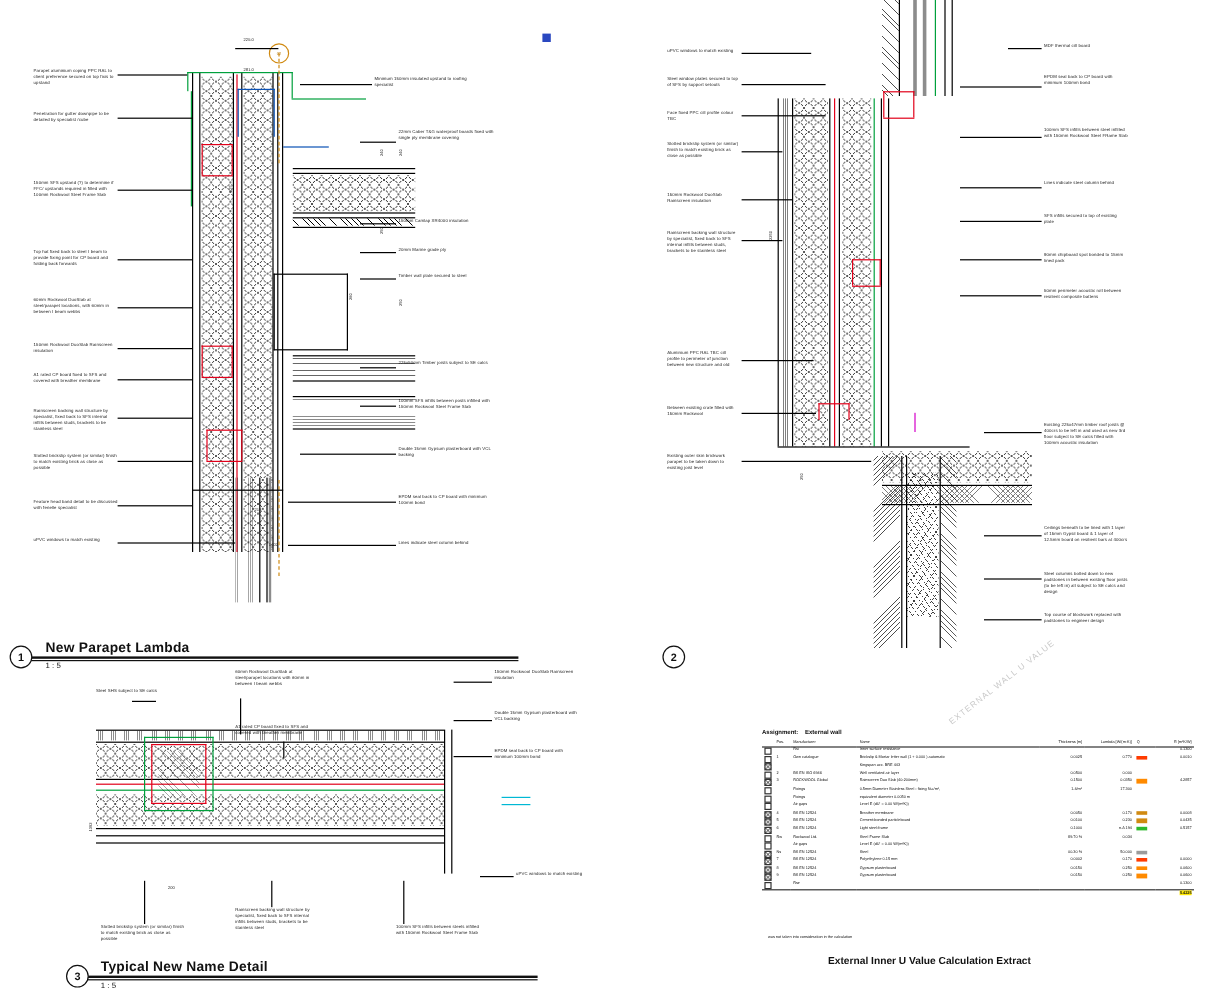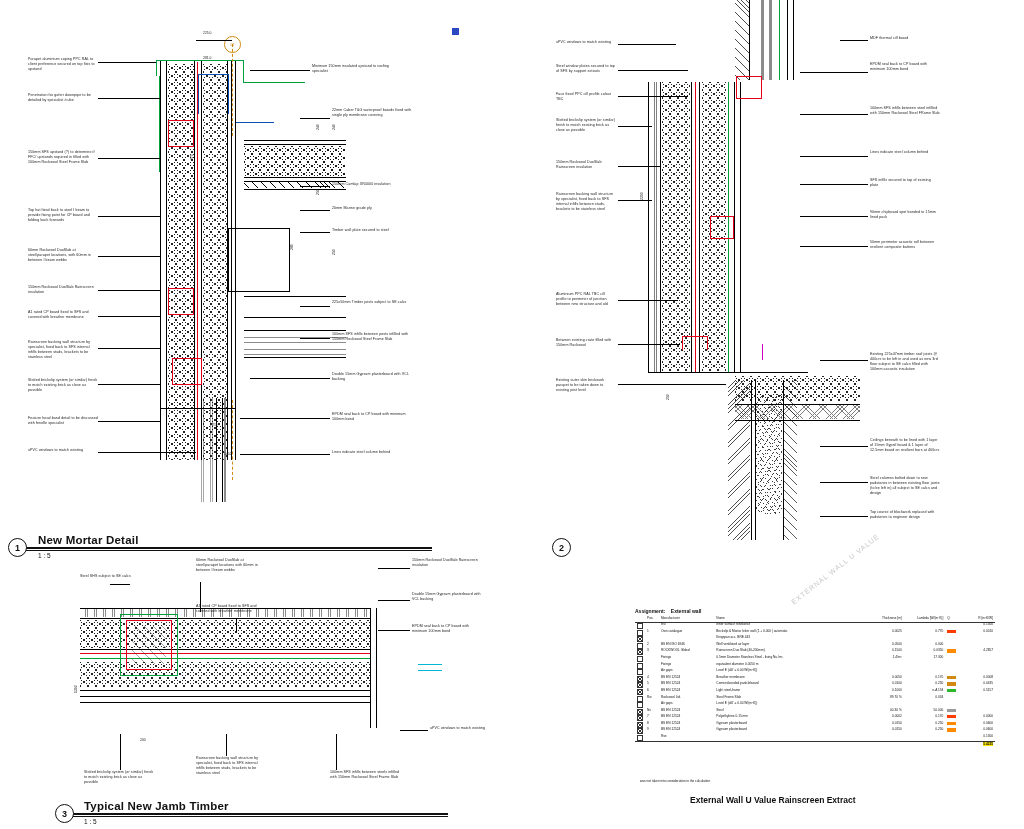--- a/index.html
+++ b/index.html
@@ -221,21 +221,21 @@
     <div class="note w80" style="left:332px;top:332px;">100mm SFS infills between posts infilled with 150mm Rockwool Steel Frame Slab</div>
     <div class="ln" style="left:300px;top:338px;width:30px;height:.4px;"></div>
     <div class="note w80" style="left:332px;top:372px;">Double 15mm Gypsum plasterboard with VCL backing</div>
     <div class="ln" style="left:250px;top:378px;width:80px;height:.4px;"></div>
     <div class="note w80" style="left:332px;top:412px;">EPDM seal back to CP board with minimum 100mm bond</div>
     <div class="ln" style="left:240px;top:418px;width:90px;height:.4px;"></div>
     <div class="note w80" style="left:332px;top:450px;">Lines indicate steel column behind</div>
     <div class="ln" style="left:240px;top:454px;width:90px;height:.4px;"></div>
 
     <div class="titleblock" style="left:12px;top:534px;width:420px;">
-      <div class="tname">New Mortar Detail</div>
+      <div class="tname">New Parapet Lambda</div>
       <div class="rule"></div>
       <div class="rule2"></div>
       <div class="tscale">1 : 5</div>
     </div>
     <div class="tnum" style="left:8px;top:538px;">1</div>
   </div>
 
   <div class="panel" style="left:540px;top:0;width:484px;height:560px;">
 
     <div class="blk" style="left:195px;top:0;width:120px;height:80px;">
@@ -391,21 +391,21 @@
     <div class="note w70" style="left:430px;top:178px;">uPVC windows to match existing</div>
     <div class="ln" style="left:400px;top:182px;width:28px;height:.4px;"></div>
     <div class="note w70" style="left:84px;top:222px;">Slotted brickslip system (or similar) finish to match existing brick as close as possible</div>
     <div class="ln" style="left:120px;top:186px;width:.4px;height:36px;"></div>
     <div class="note w70" style="left:196px;top:208px;">Rainscreen backing wall structure by specialist, fixed back to SFS internal infills between studs, brackets to be stainless steel</div>
     <div class="ln" style="left:226px;top:186px;width:.4px;height:22px;"></div>
     <div class="note w70" style="left:330px;top:222px;">100mm SFS infills between steels infilled with 150mm Rockwool Steel Frame Slab</div>
     <div class="ln" style="left:336px;top:186px;width:.4px;height:36px;"></div>
 
     <div class="titleblock" style="left:58px;top:252px;width:390px;">
-      <div class="tname">Typical New Jamb Timber</div>
+      <div class="tname">Typical New Name Detail</div>
       <div class="rule"></div>
       <div class="rule2"></div>
       <div class="tscale">1 : 5</div>
     </div>
     <div class="tnum" style="left:55px;top:256px;">3</div>
   </div>
 
   <div class="uv">
     <div class="assign">
       <span>Assignment:</span>
@@ -613,15 +613,15 @@
           <td></td>
           <td class="num"><span class="hl">5.4225</span></td>
         </tr>
       </tfoot>
     </table>
   </div>
   <div class="watermark">EXTERNAL WALL U VALUE</div>
   <div class="uvfoot">
     <span class="cb" style="margin-right:2px;"></span><span>was not taken into consideration in the calculation</span>
   </div>
-  <div class="uvcap">External Wall U Value Rainscreen Extract</div>
+  <div class="uvcap">External Inner U Value Calculation Extract</div>
 
 </div>
 
 </body></html>

